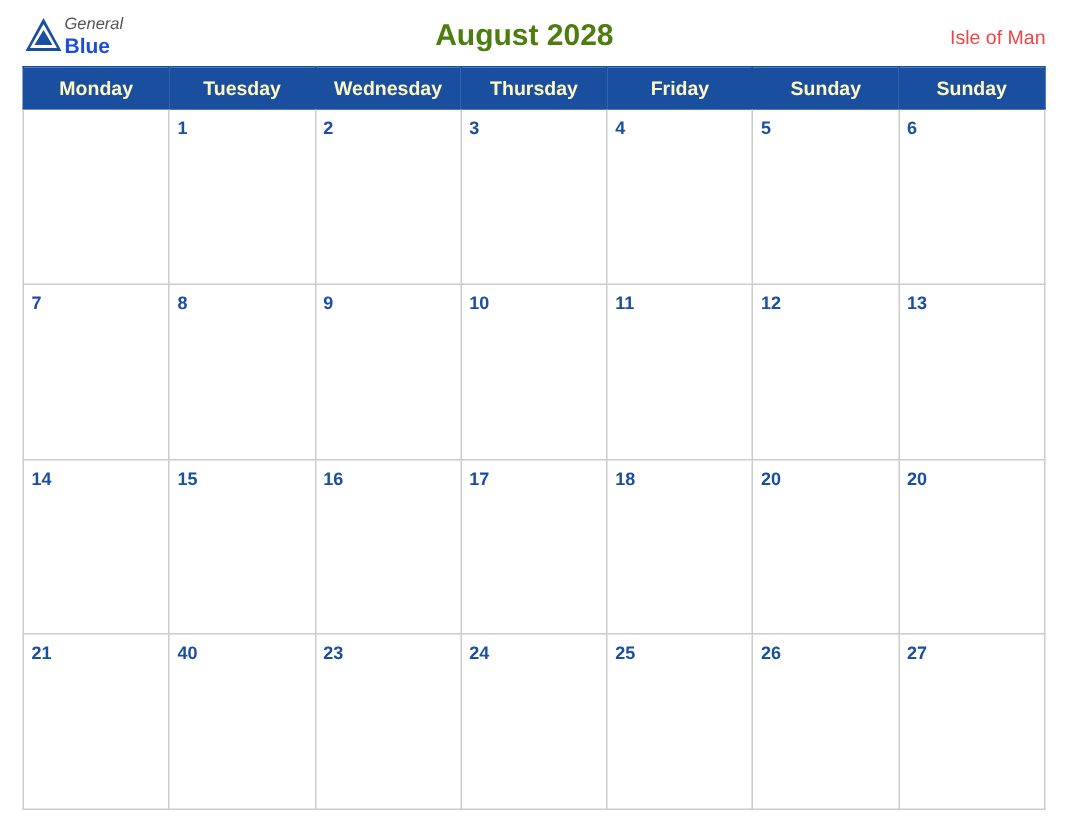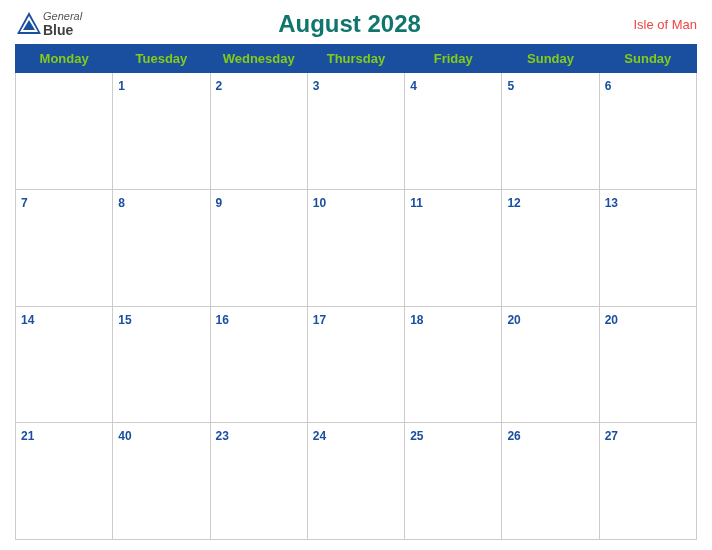--- a/index.html
+++ b/index.html
@@ -29,53 +29,53 @@
     }
 
     .logo-text-general {
       font-size: 11px;
       color: #555;
       font-style: italic;
     }
 
     .logo-text-blue {
       font-size: 14px;
-      color: #404040;
+      color: #1d4ed8;
       font-weight: bold;
     }
 
     .logo-icon {
       width: 28px;
       height: 28px;
     }
 
     .month-title {
-      font-size: 24px;
+      font-size: 20px;
       font-weight: bold;
-      color: #0f766e;
+      color: #4d7c0f;
       text-align: center;
       flex: 1;
     }
 
     .region-label {
       font-size: 13px;
       color: #ef4444;
       text-align: right;
       min-width: 80px;
     }
 
     .calendar {
       width: 100%;
       border-collapse: collapse;
       flex: 1;
     }
 
     .calendar thead tr th {
       background-color: #1a4fa0;
-      color: #84cc16;
+      color: #fef9c3;
       font-size: 13px;
       font-weight: bold;
       padding: 6px 4px;
       text-align: center;
       border: 1px solid #1a4fa0;
     }
 
     .calendar tbody tr td {
       border: 1px solid #ccc;
       vertical-align: top;

